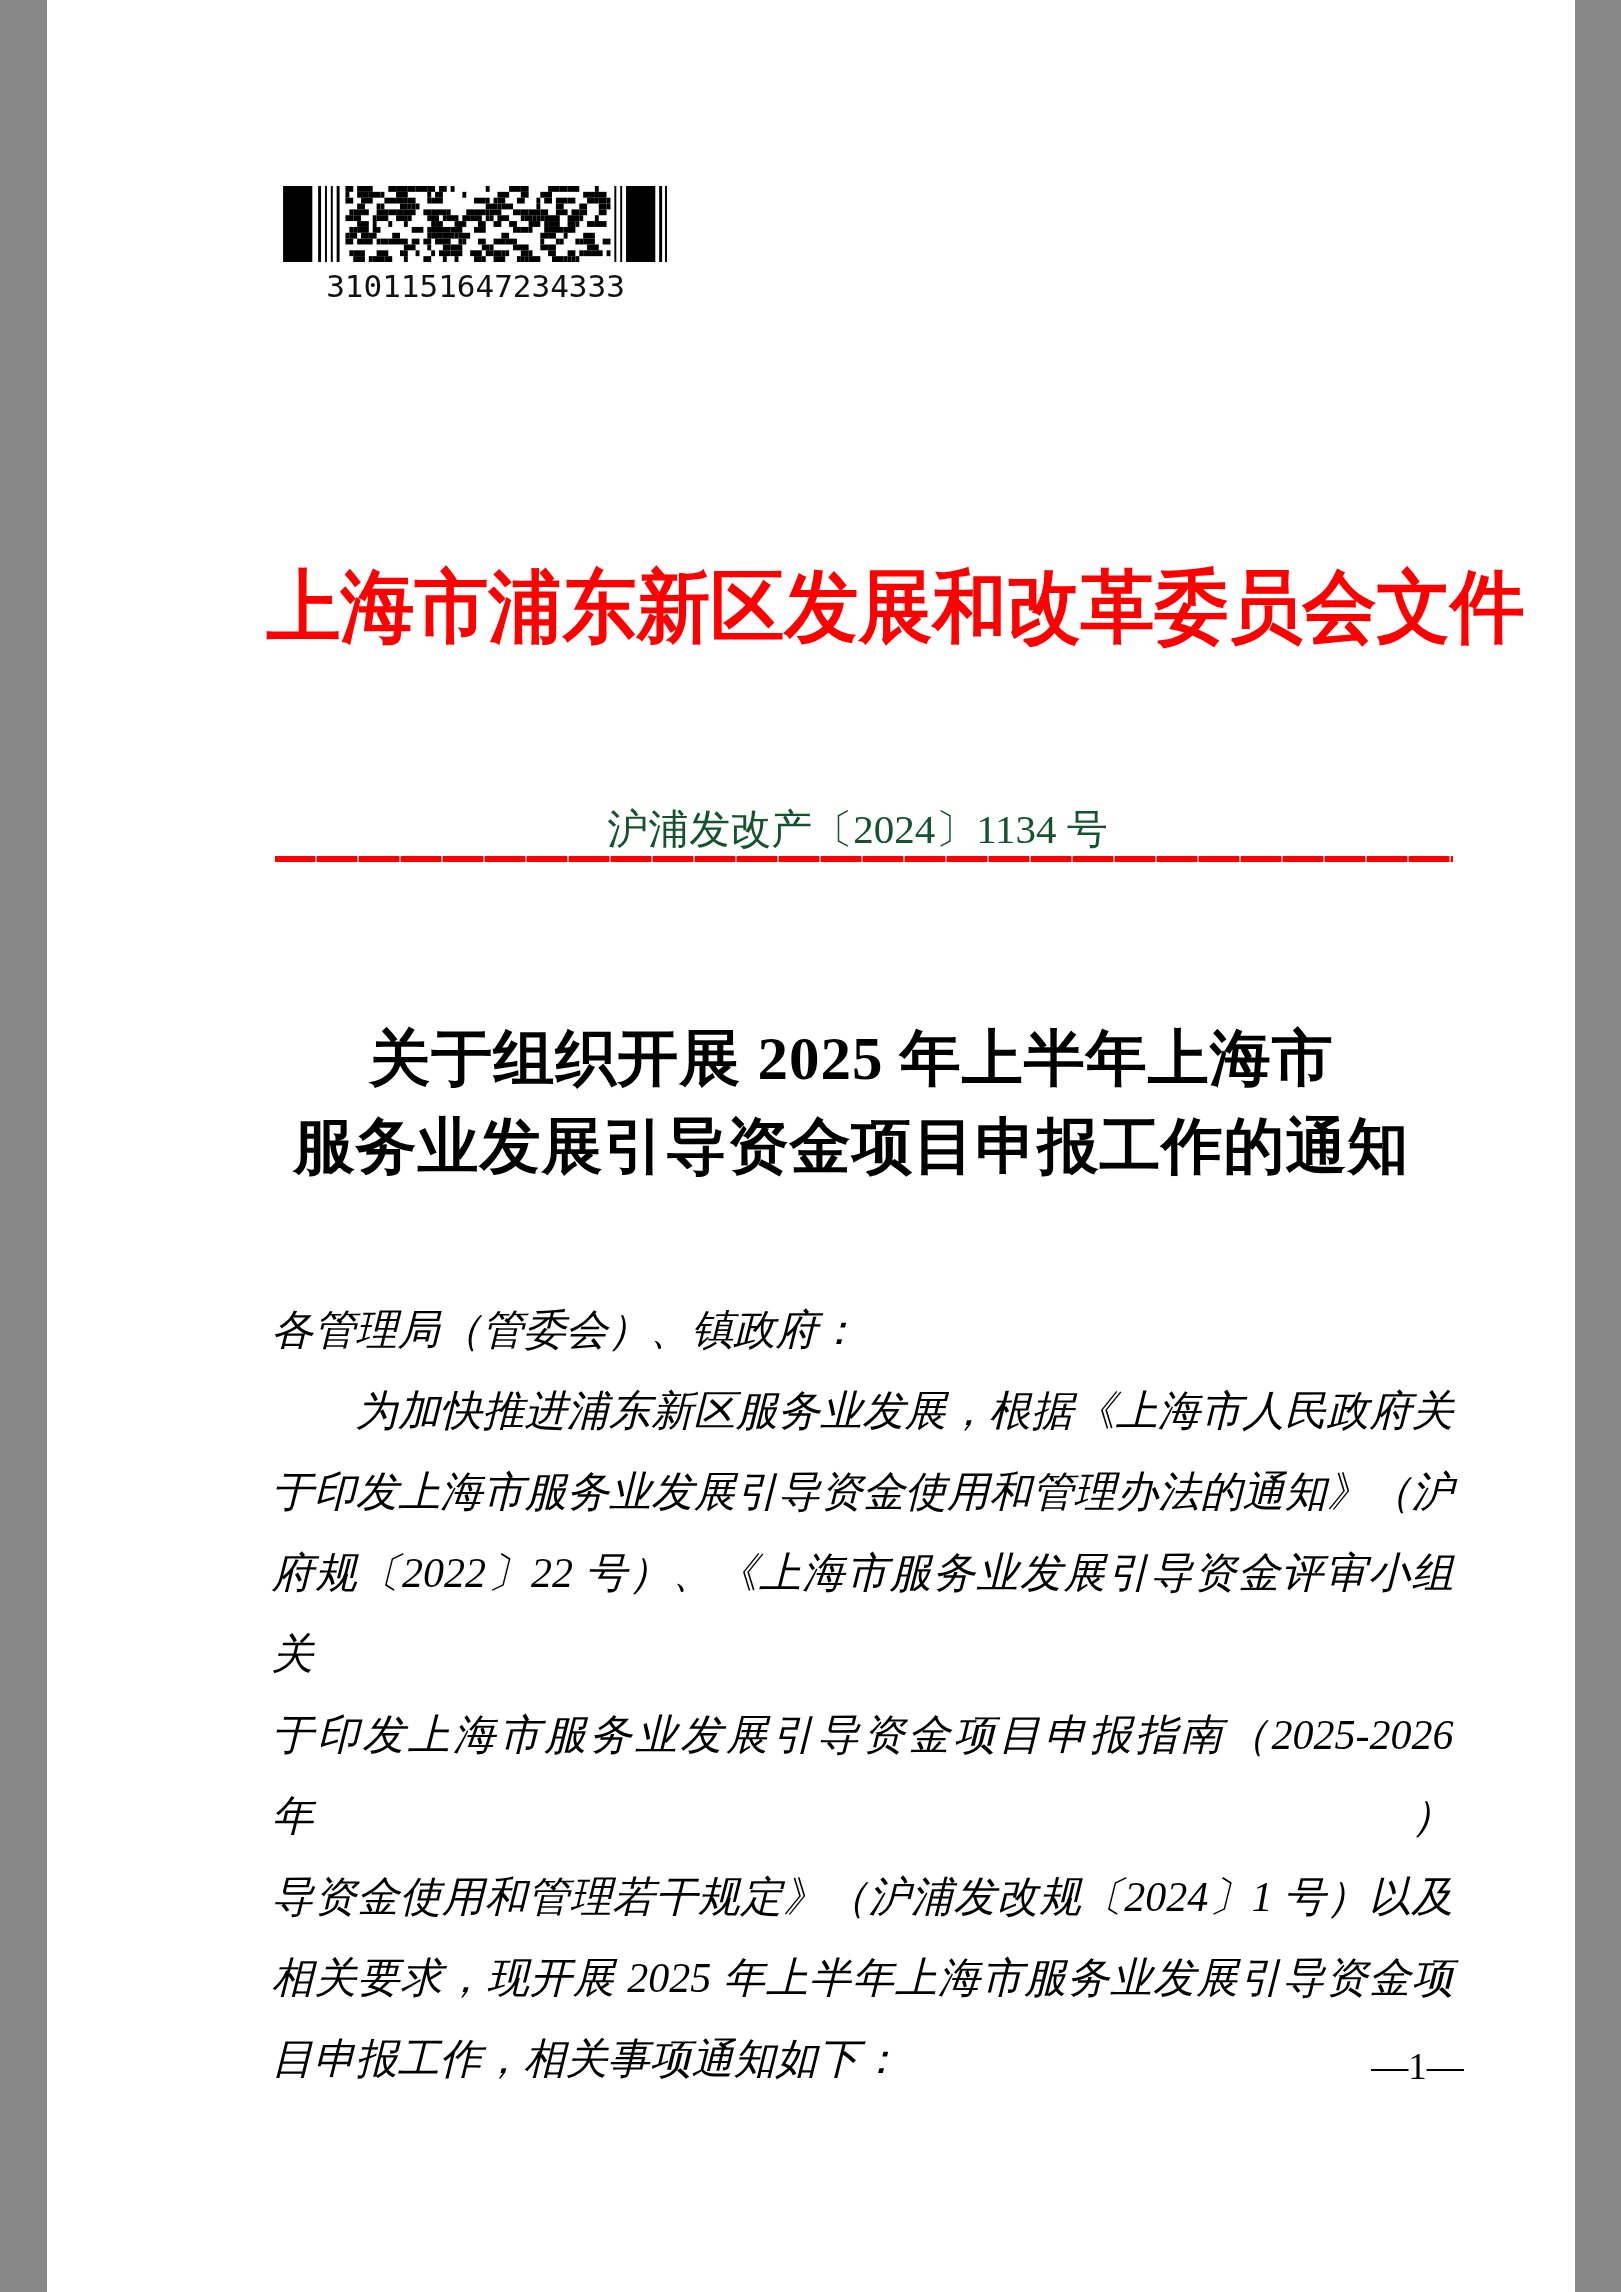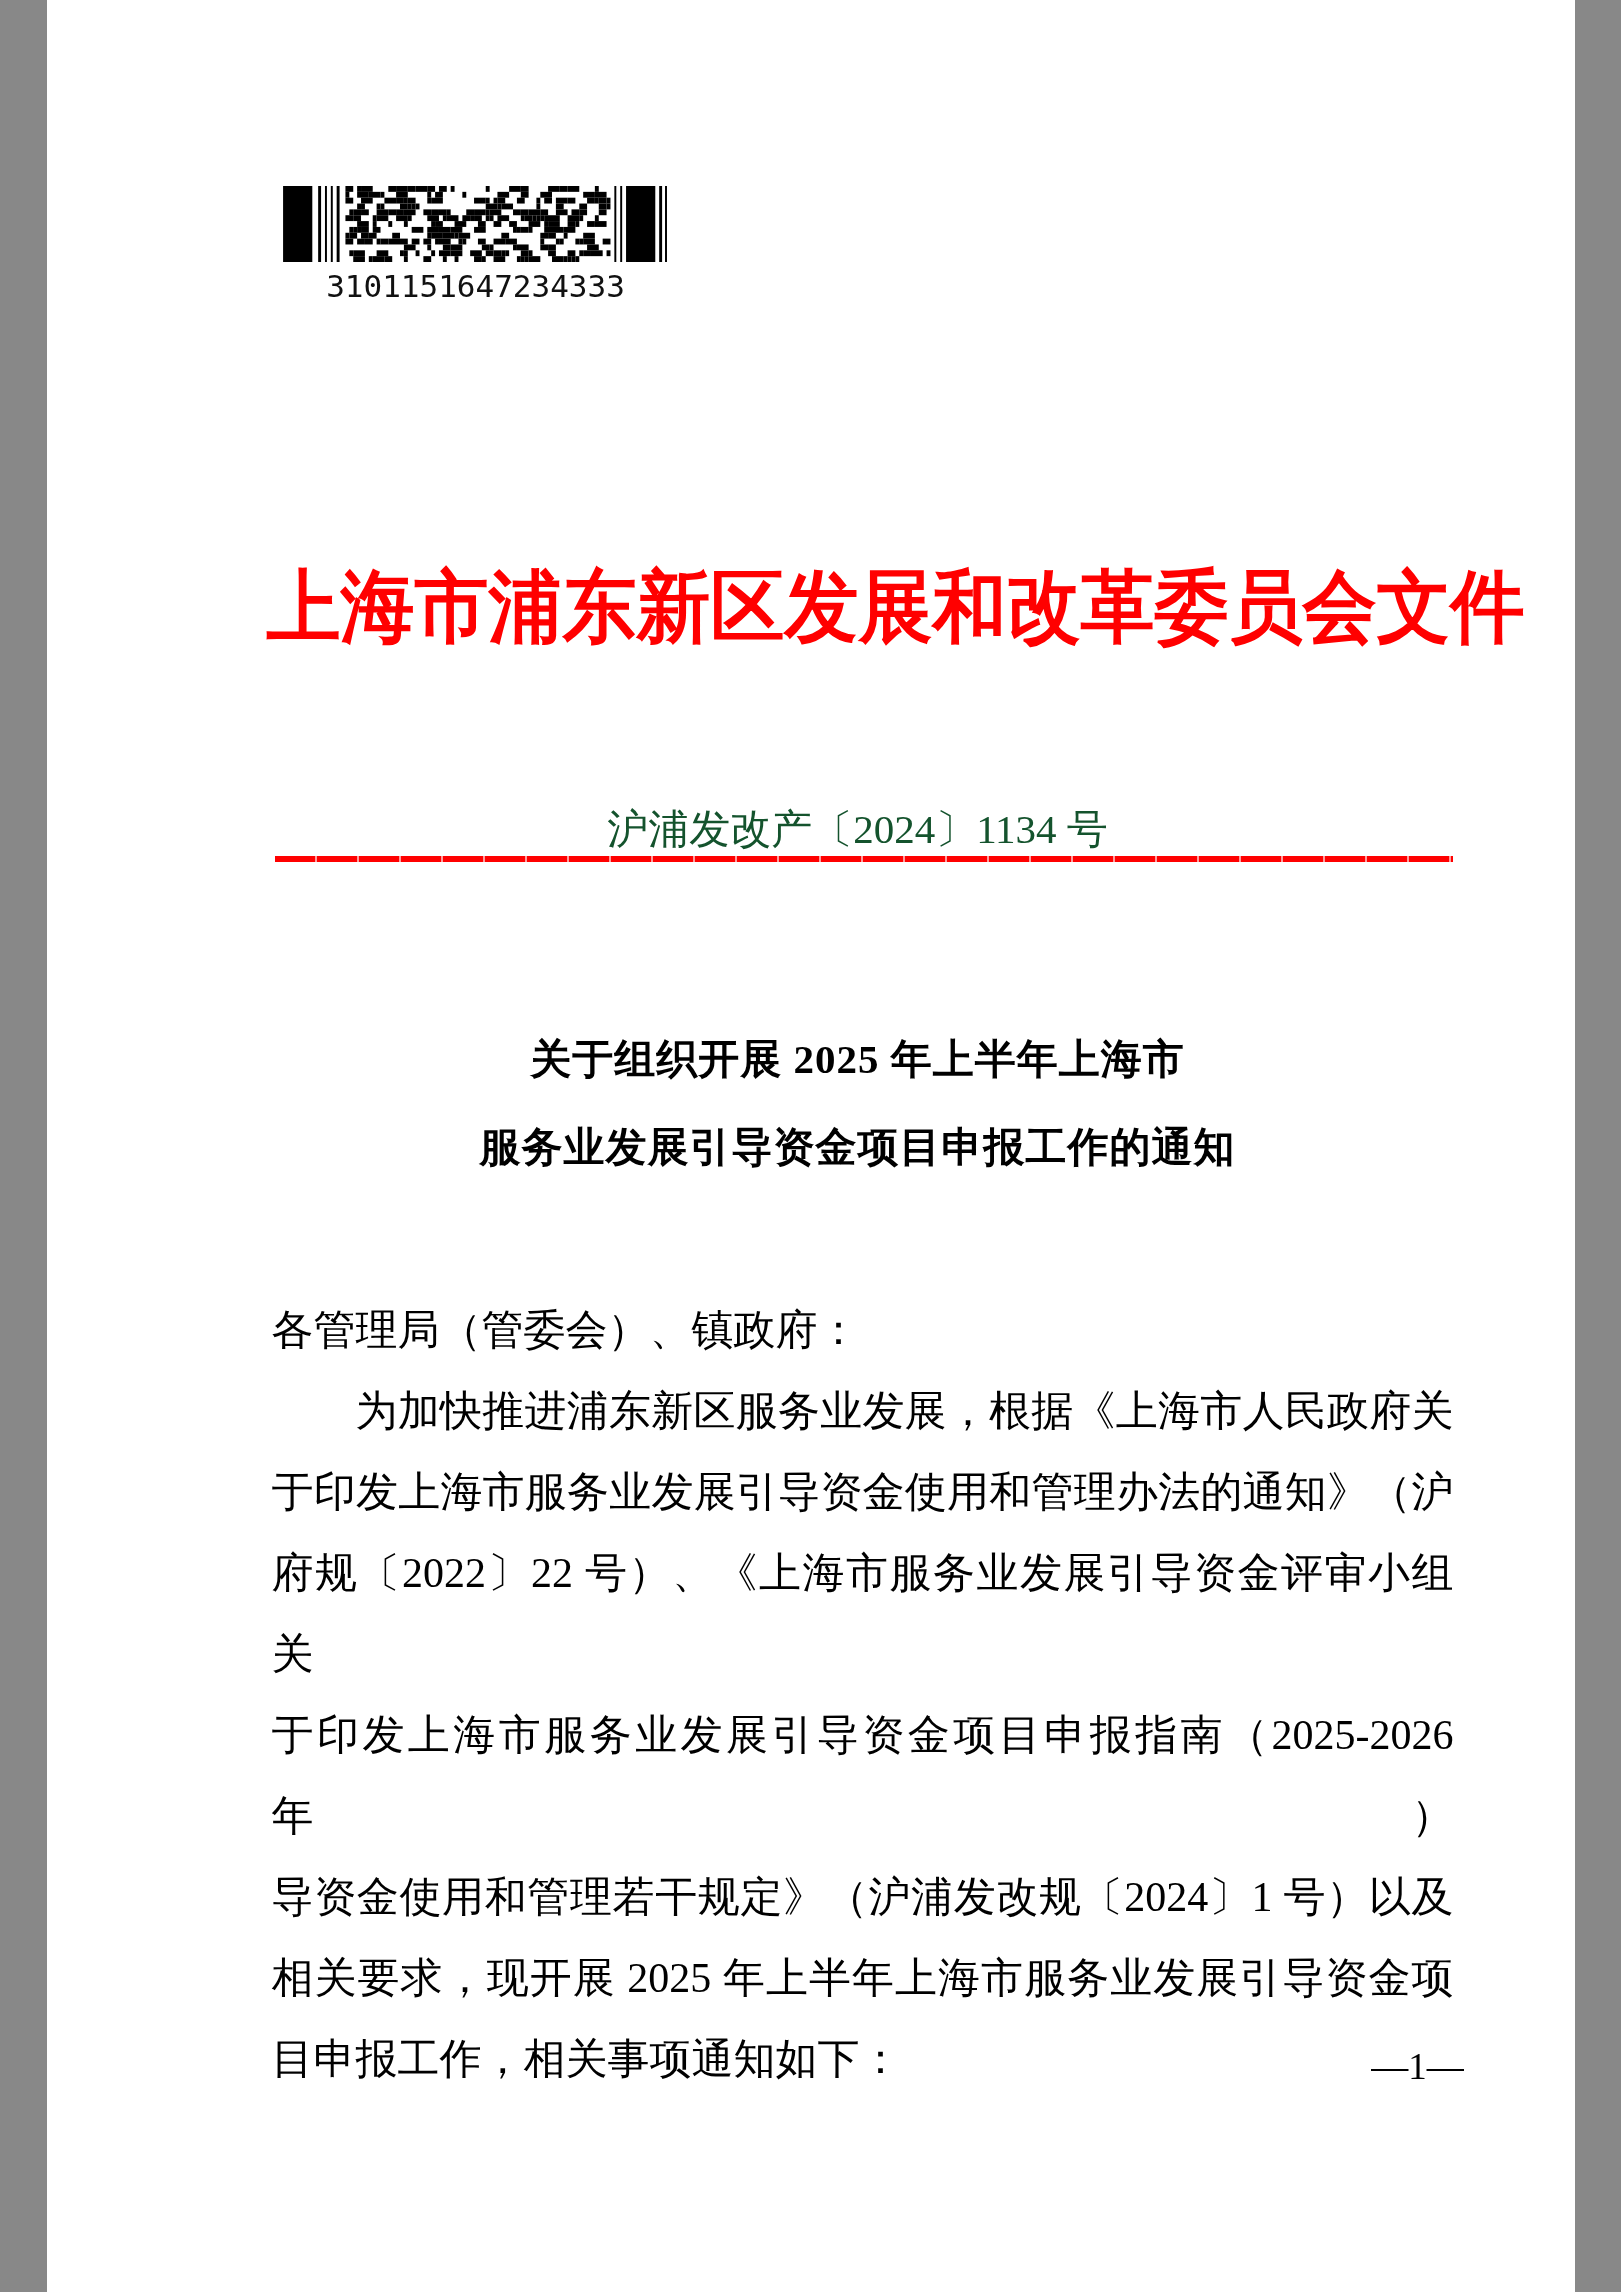--- a/index.html
+++ b/index.html
@@ -54,36 +54,37 @@
   
   .red-rule {
     position: absolute;
     left: 228px; top: 856px;
     width: 1178px; height: 5.9px;
   }
 
   
   .doc-title {
     position: absolute;
-    left: 122px; top: 1015px; width: 1378px;
-    text-align: center;
-    font-size: 41px;
+    left: 116px; top: 1015px; width: 1378px;
+    text-align: center;
+    font-size: 61px;
     font-weight: bold;
     line-height: 88px;
     letter-spacing: 1px;
     white-space: nowrap;
   }
 
   
   .body-block {
     position: absolute;
     left: 225px; top: 1290px; width: 1182px;
     font-size: 42px;
     line-height: 81px;
     color: #000;
+    font-style: italic;
   }
   .salutation {
     text-align: left;
     white-space: nowrap;
   }
   .body-line {
     text-align: justify;
     text-align-last: justify;
     text-justify: inter-character;
   }

